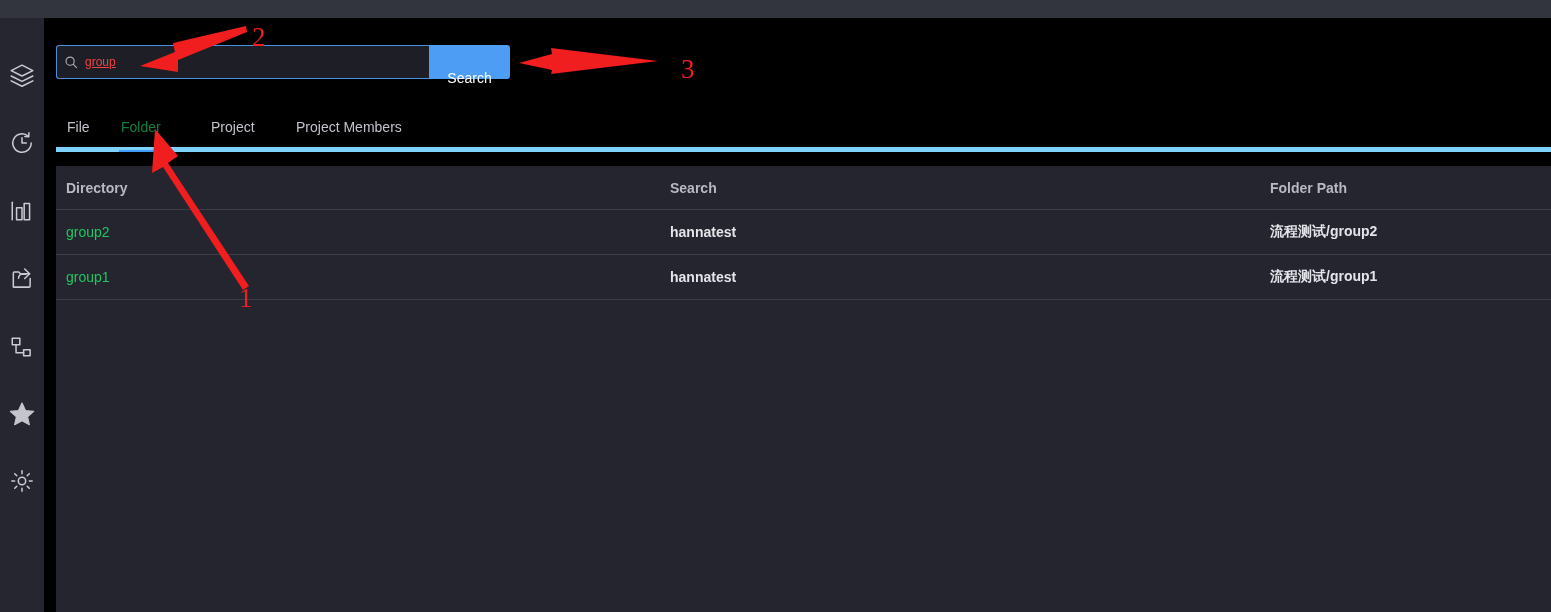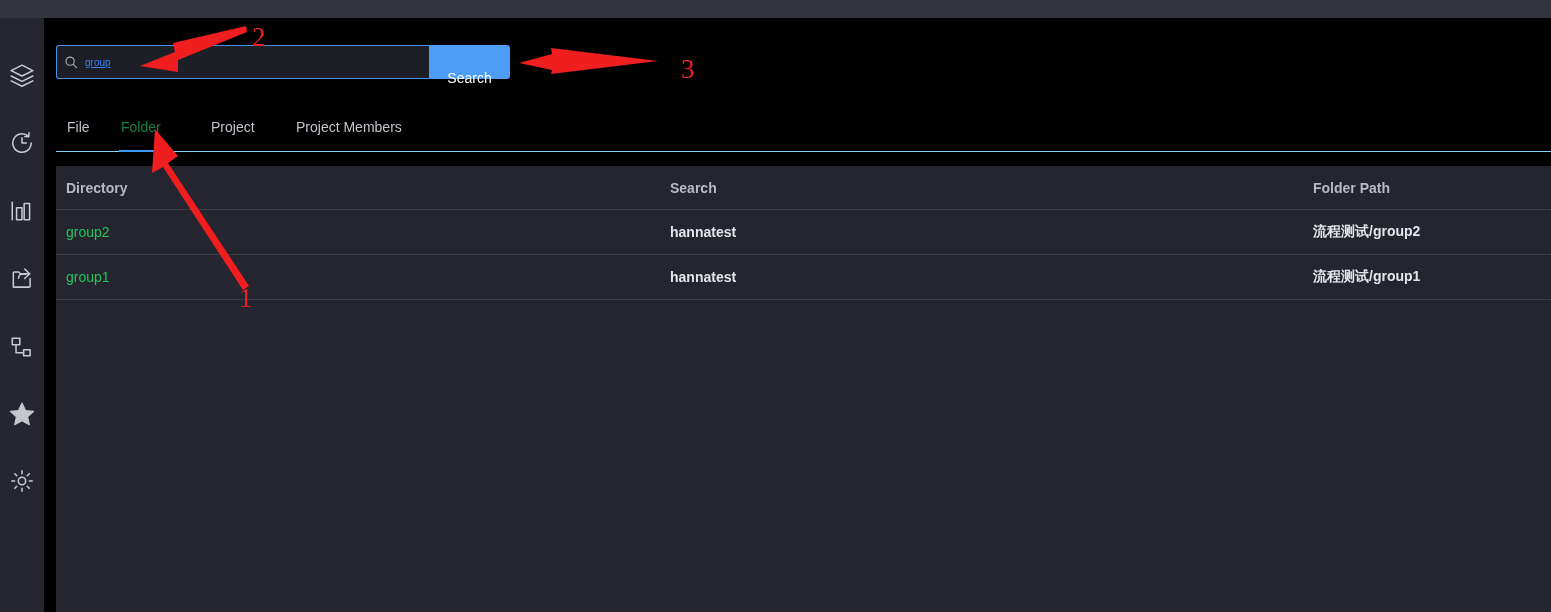--- a/index.html
+++ b/index.html
@@ -75,22 +75,22 @@
     align-items: center;
     justify-content: center;
     flex: 0 0 28px;
   }
   .search-input {
     flex: 1 1 auto;
     height: 32px;
     background: transparent;
     border: none;
     outline: none;
-    color: #3b82f6;
-    font-size: 10px;
+    color: #ef4444;
+    font-size: 12px;
     font-family: "Liberation Sans", sans-serif;
     padding: 0 4px 0 0;
     text-decoration: underline;
   }
   .search-btn {
     width: 81px; height: 34px;
     background: #4e9df5;
     color: #ffffff;
     border: none;
     border-radius: 0 3px 3px 0;
@@ -100,21 +100,21 @@
     line-height: 34px;
     text-align: center;
     padding: 16px;
   }
 
   
   .tabs {
     position: absolute;
     left: 0; top: 96px;
     width: 1495px; height: 38px;
-    border-bottom: 1px solid #7dd3fc;
+    border-bottom: 5px solid #7dd3fc;
   }
   .tab {
     position: absolute;
     top: 0;
     height: 37px;
     line-height: 26px;
     font-size: 14px;
     color: #c2c3cb;
     cursor: pointer;
     padding: 0 2px;
@@ -147,21 +147,21 @@
     position: absolute;
     font-size: 14px;
     white-space: nowrap;
   }
   .trow.head .cell {
     color: #b8b9c2;
     font-weight: bold;
   }
   .cell.c0 { left: 10px; }
   .cell.c1 { left: 614px; }
-  .cell.c2 { left: 1257px; }
+  .cell.c2 { left: 1214px; }
   .cell-link {
     color: #22c55e;
     text-decoration: none;
     cursor: pointer;
   }
   .cell-text { color: #e4e5ea; font-weight: bold; }
   .table-fill {
     position: absolute;
     left: 0; top: 134px;
     width: 1495px; height: 312px;

